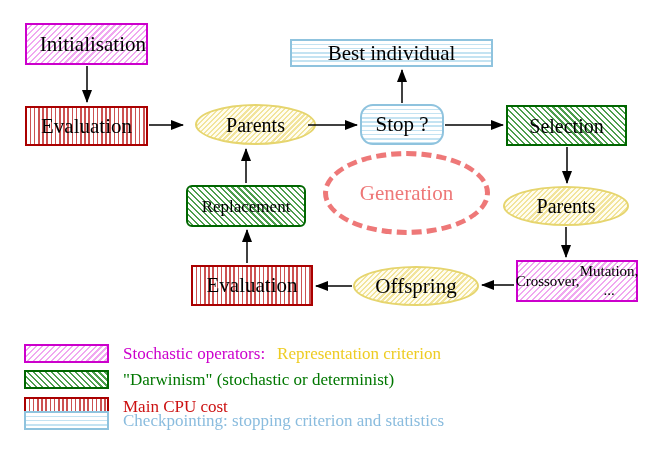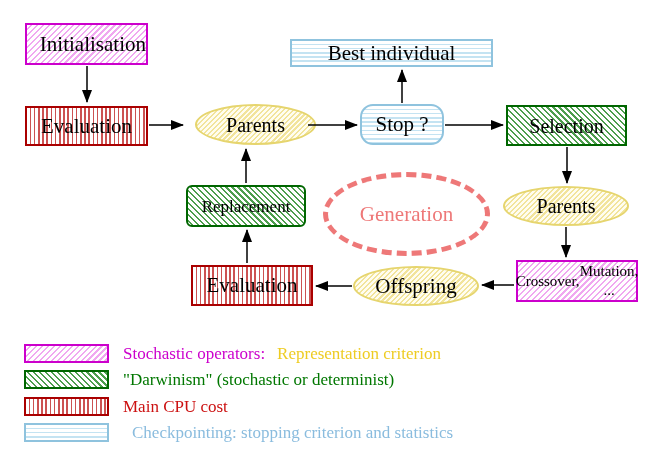--- a/index.html
+++ b/index.html
@@ -38,28 +38,28 @@
   #n-eval-top{left:25px;top:106px;width:123px;height:40px;font-size:21px;}
   #n-parents{left:195px;top:104px;width:121px;height:41px;justify-content:center;}
   #n-stop{left:360px;top:104px;width:84px;height:41px;border-radius:13px;font-size:21px;}
   #n-best{left:290px;top:39px;width:203px;height:28px;font-size:21px;}
   #n-selection{left:506px;top:105px;width:121px;height:41px;align-items:center;}
   #n-genitors{left:503px;top:186px;width:126px;height:40px;}
   #n-crossover{left:516px;top:260px;width:122px;height:42px;font-size:15px;line-height:1.25;flex-direction:row;}
   #n-offspring{left:353px;top:266px;width:126px;height:40px;font-size:21px;}
   #n-eval-bottom{left:191px;top:265px;width:122px;height:41px;font-size:21px;}
   #n-replacement{left:186px;top:185px;width:120px;height:42px;font-size:17px;border-radius:6px;}
-  #n-generation{left:323px;top:172px;width:167px;height:84px;text-align:center;}
+  #n-generation{left:323px;top:151px;width:167px;height:84px;text-align:center;}
 
   #arrows{position:absolute;left:0;top:0;width:662px;height:471px;pointer-events:none;}
 
   .legend-row{position:absolute;left:24px;display:flex;align-items:center;}
   .swatch{box-sizing:border-box;width:85px;height:19px;flex:0 0 85px;margin-right:14px;}
   .legend-text{font-size:17px;white-space:nowrap;line-height:1;}
-  #lr-1{top:344px;} #lr-2{top:370px;} #lr-3{top:397px;} #lr-4{top:423px;gap:9px;}
+  #lr-1{top:344px;} #lr-2{top:370px;} #lr-3{top:397px;} #lr-4{top:411px;}
   .lt-magenta{color:var(--magenta);} .lt-gold{color:var(--gold);}
   .lt-green{color:var(--legend-green);} .lt-red{color:var(--legend-red);}
   .lt-blue{color:var(--legend-blue);}
   .gap{display:inline-block;width:12px;}
 </style>
 </head>
 <body>
 
 <div id="stage">
 

